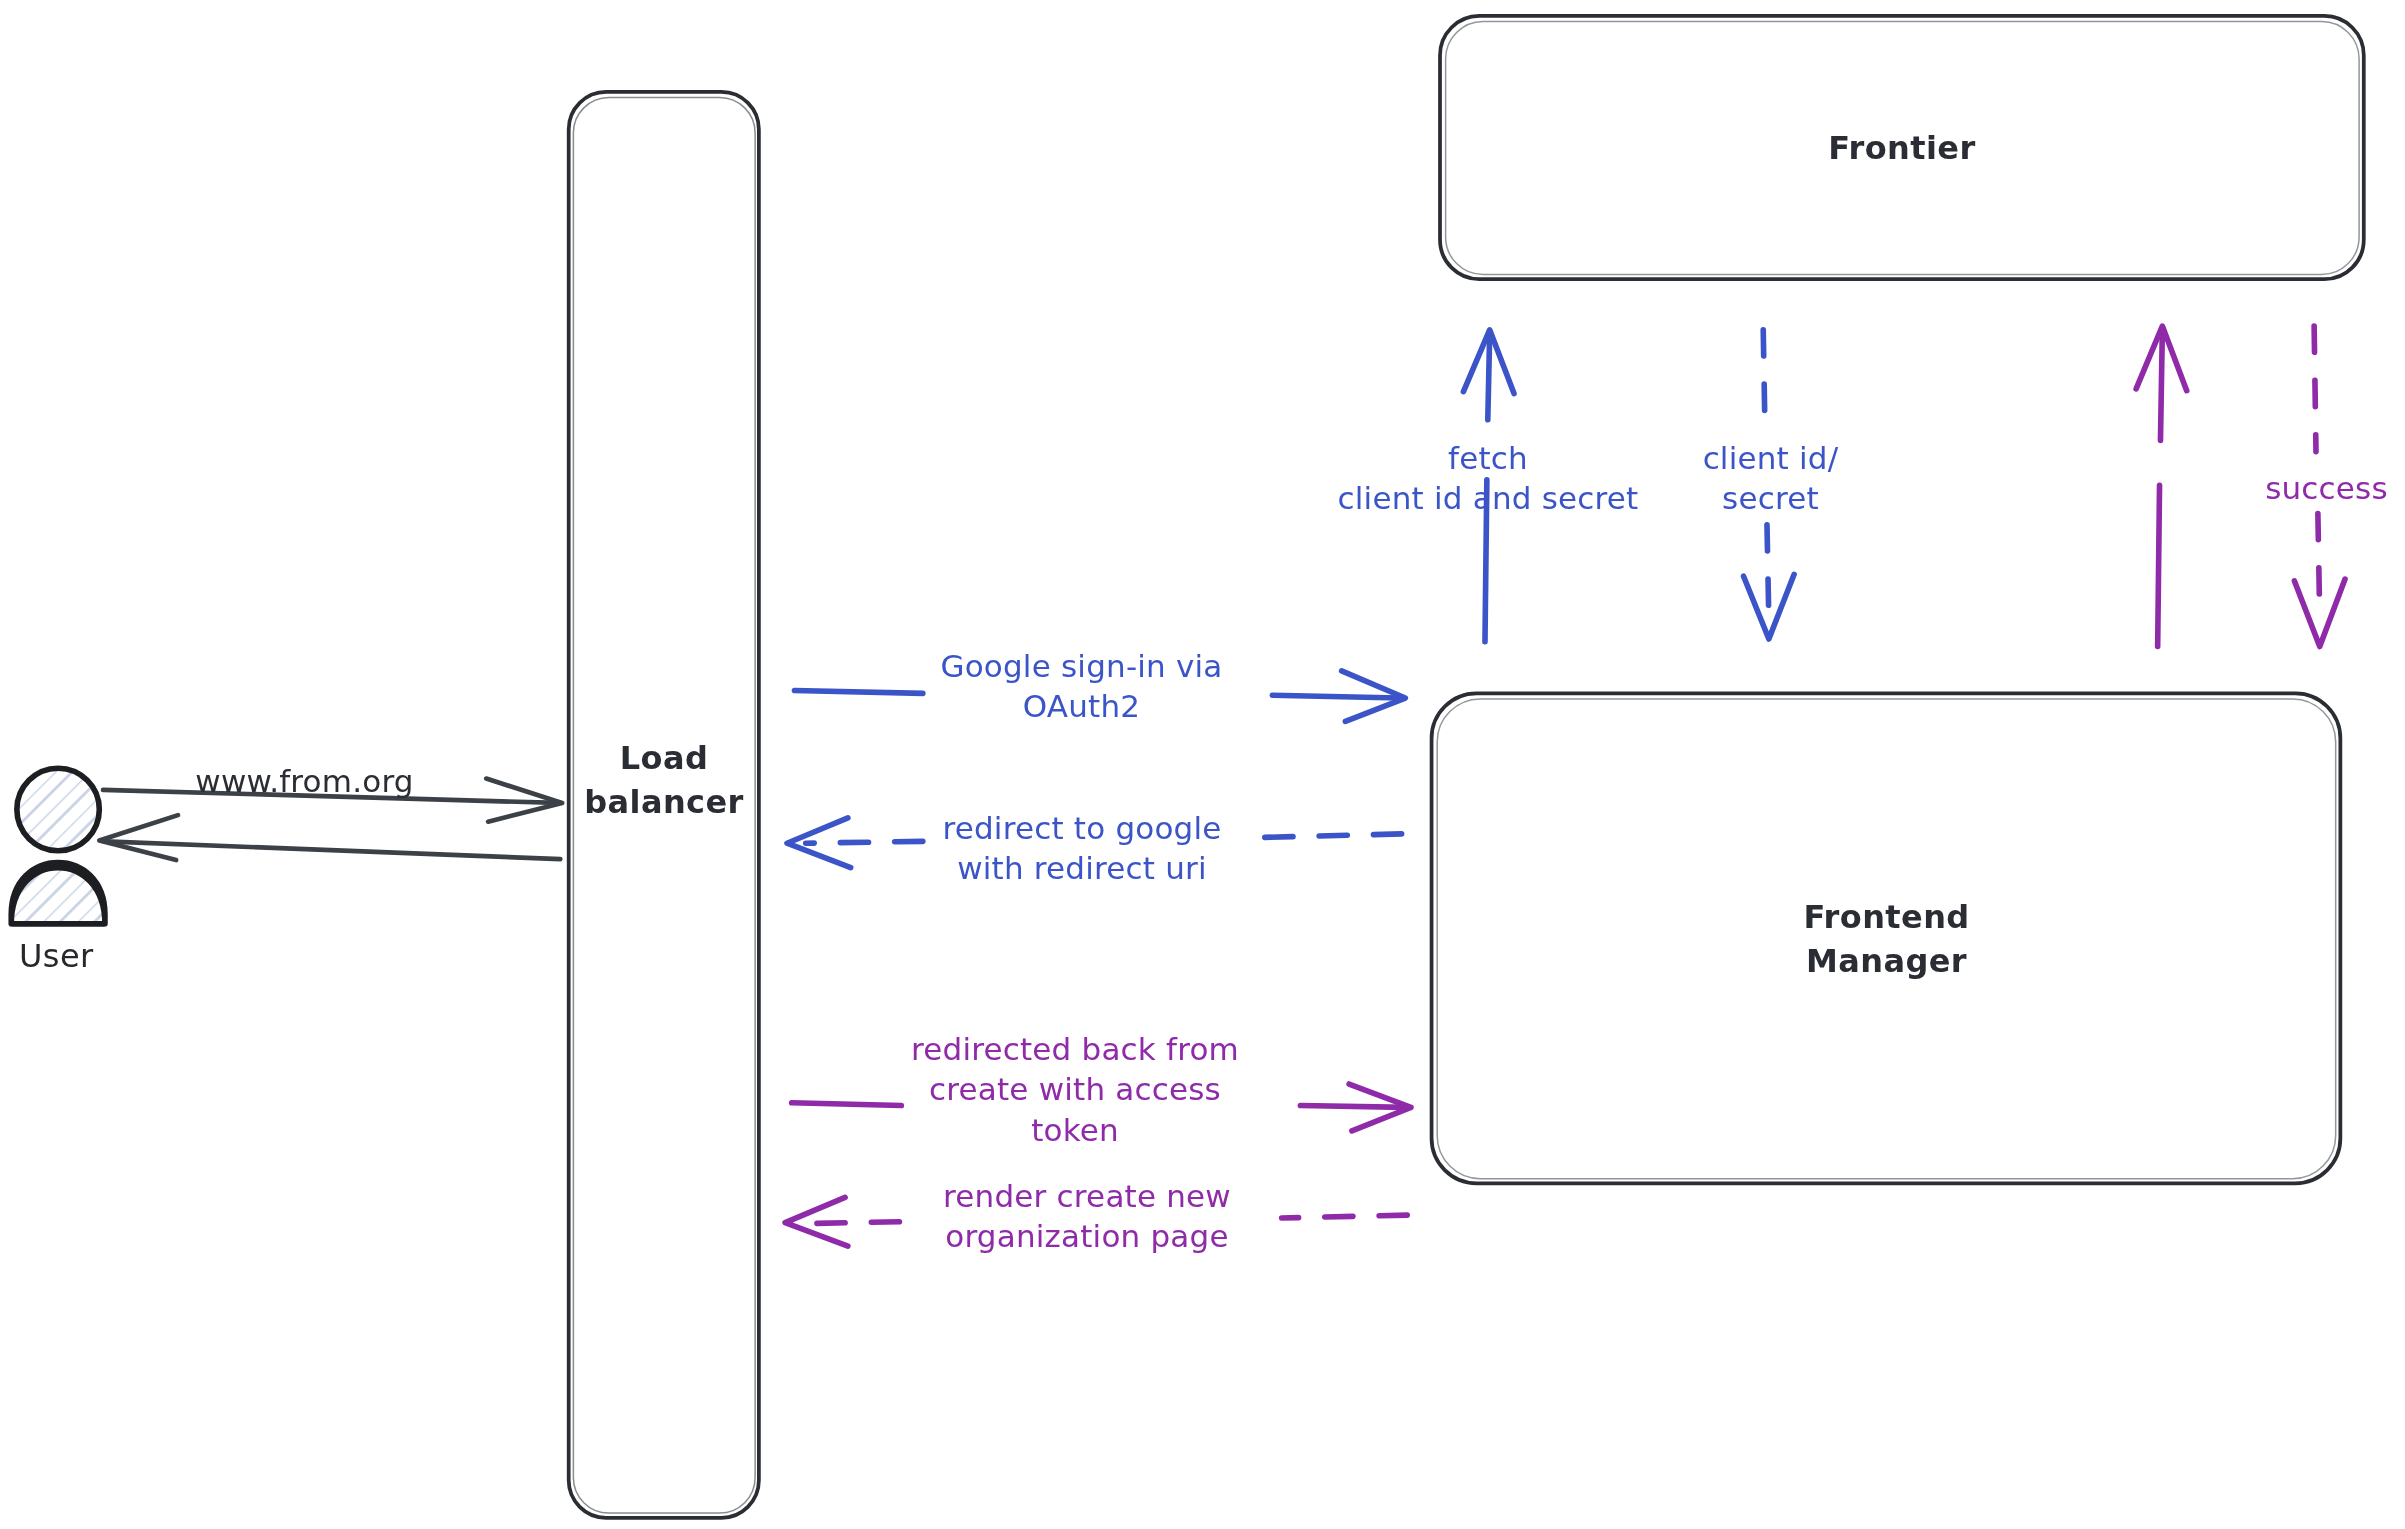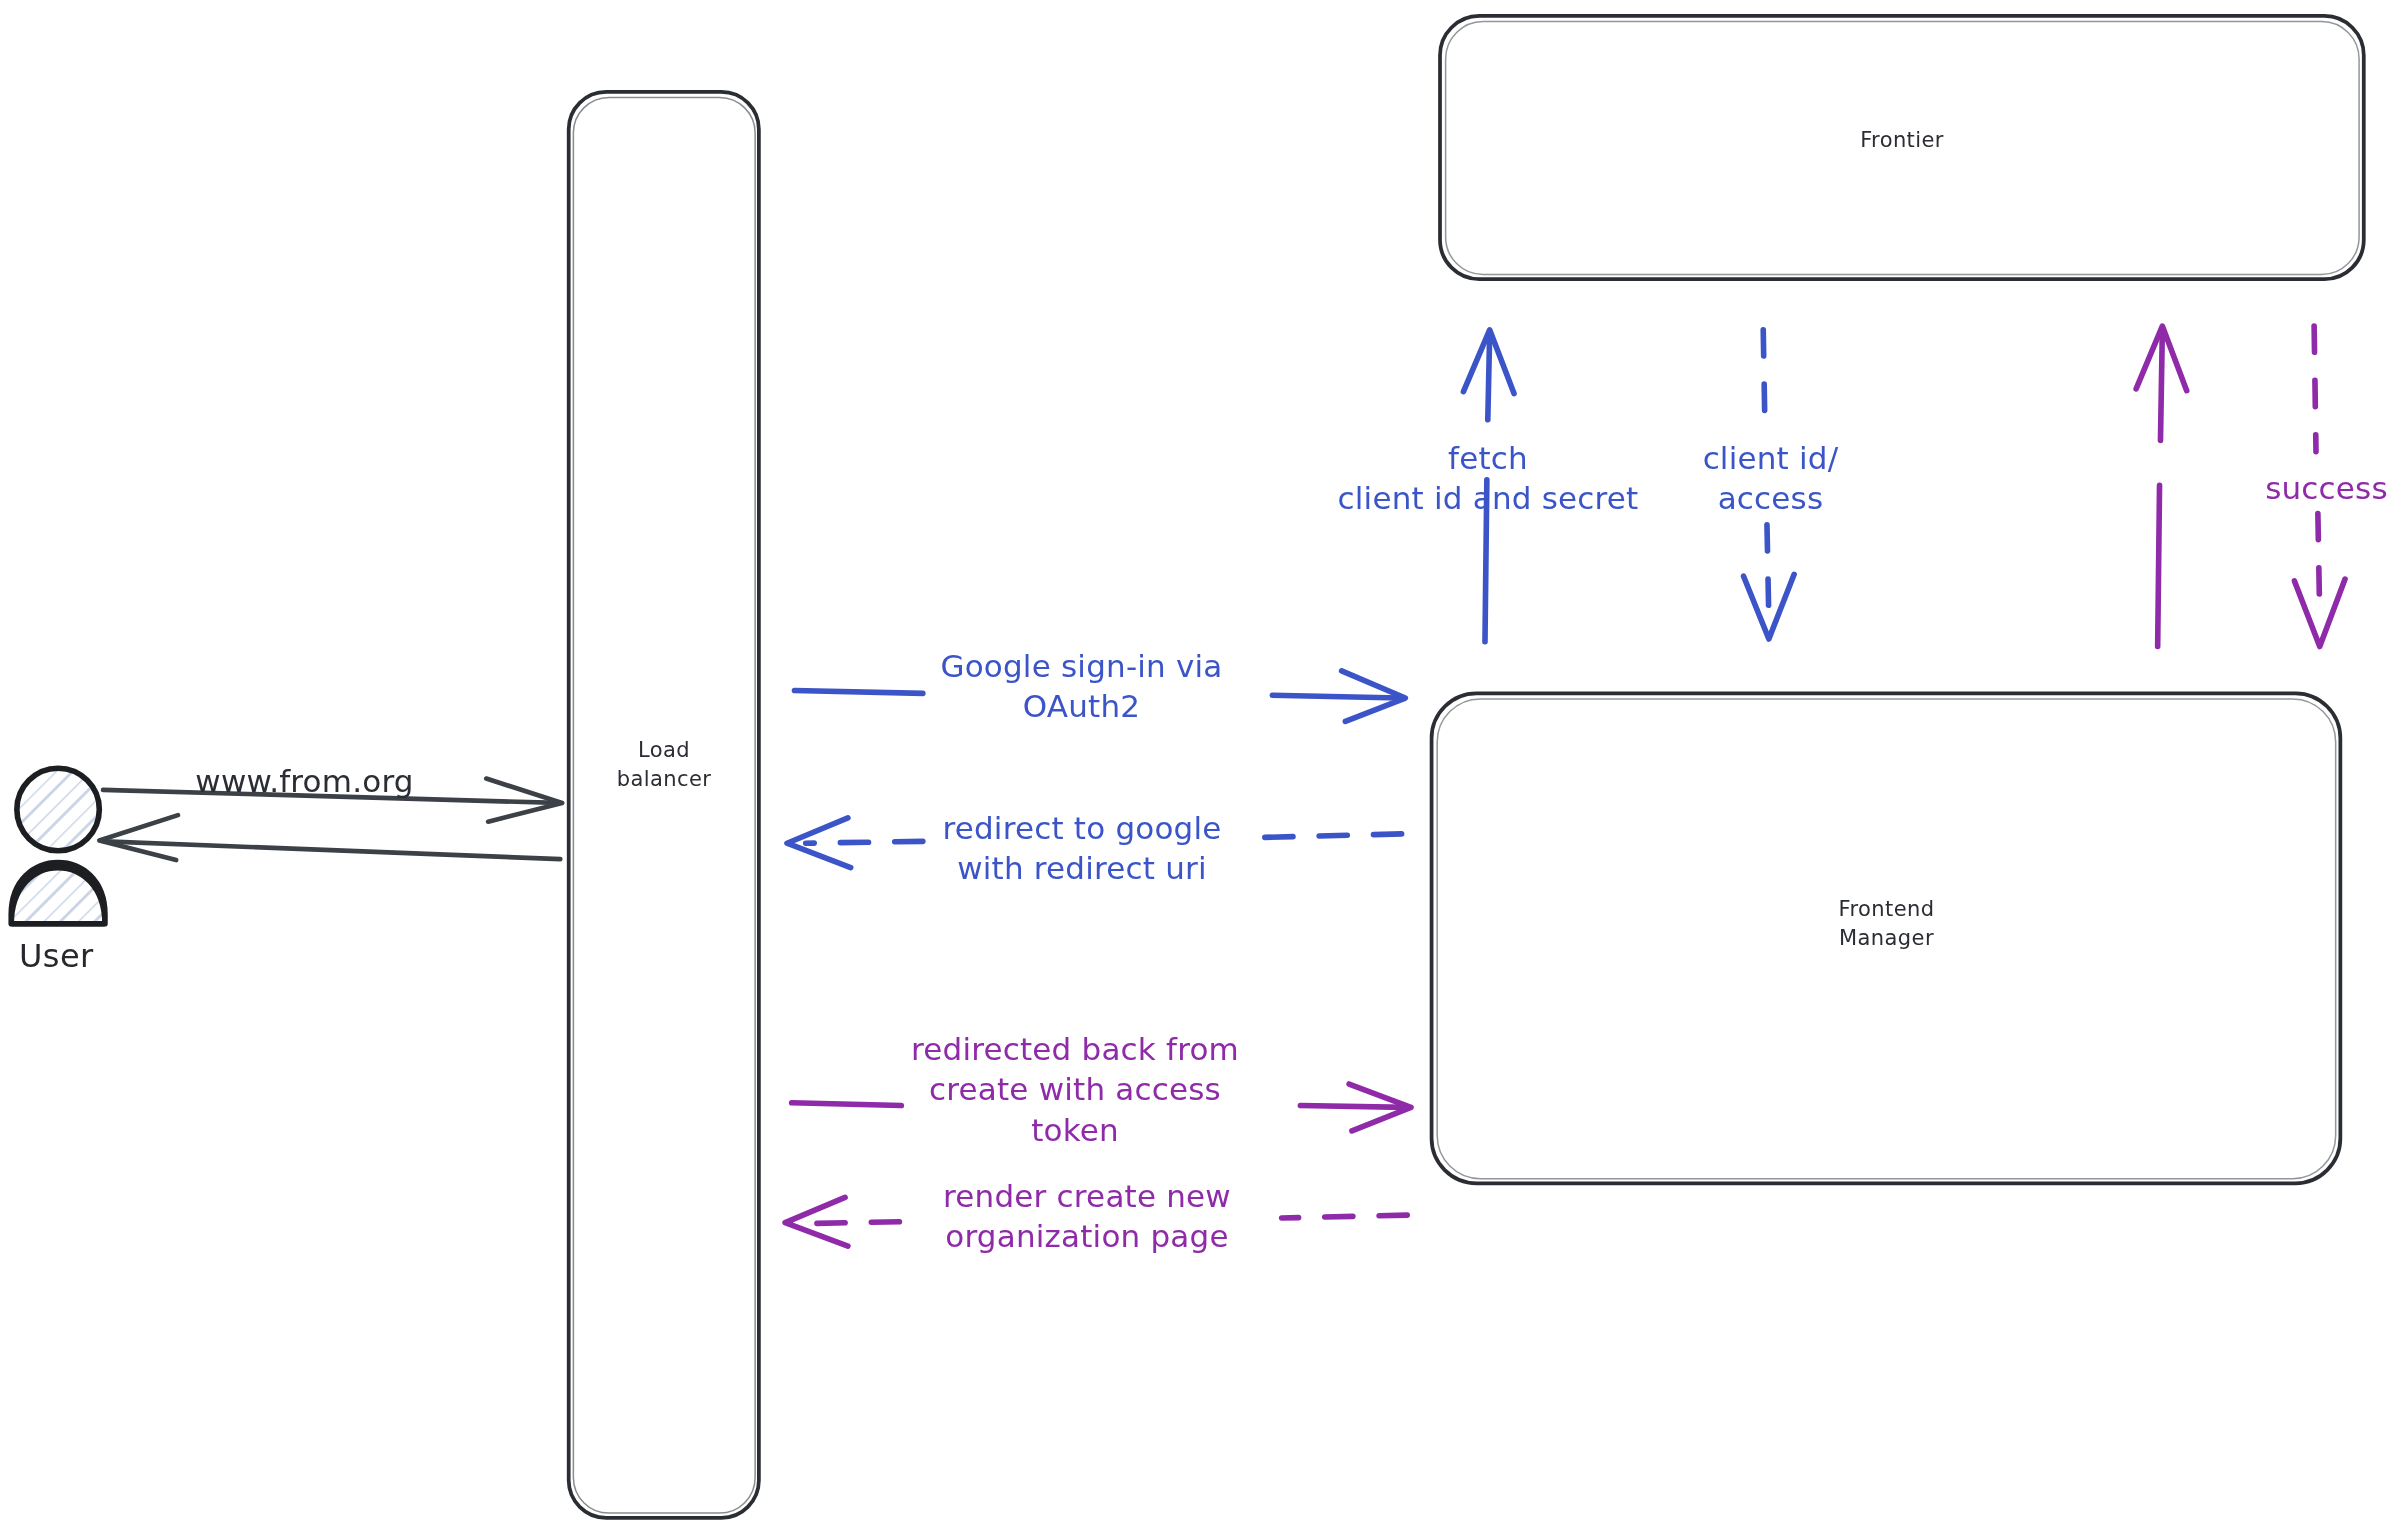--- a/index.html
+++ b/index.html
@@ -21,25 +21,26 @@
     top: 0;
     width: 2405px;
     height: 1530px;
     overflow: visible;
   }
   .node-label {
     position: absolute;
     text-align: center;
     color: #26282c;
     font-family: "DejaVu Sans", sans-serif;
-    font-size: 21px;
+    font-size: 32px;
     line-height: 1.38;
     letter-spacing: 0.4px;
     white-space: pre-line;
     pointer-events: none;
+    font-weight: bold;
   }
   .edge-label {
     position: absolute;
     text-align: center;
     font-family: "DejaVu Sans", sans-serif;
     font-size: 31px;
     line-height: 1.3;
     letter-spacing: 0.2px;
     white-space: pre-line;
     pointer-events: none;
@@ -171,19 +172,19 @@
 create with access
 token</div>
 
   <div class="edge-label blue" style="left:1291px; top:438px; width:394px;">fetch
 client id and secret</div>
 
   <div class="edge-label purp" style="left:895px; top:1176px; width:384px;">render create new
 organization page</div>
 
   <div class="edge-label blue" style="left:1677px; top:438px; width:187px;">client id/
-access</div>
+secret</div>
 
 
   <div class="edge-label purp" style="left:2247px; top:468px; width:159px;">success</div>
 
 </div>
 
 
 </body></html>

